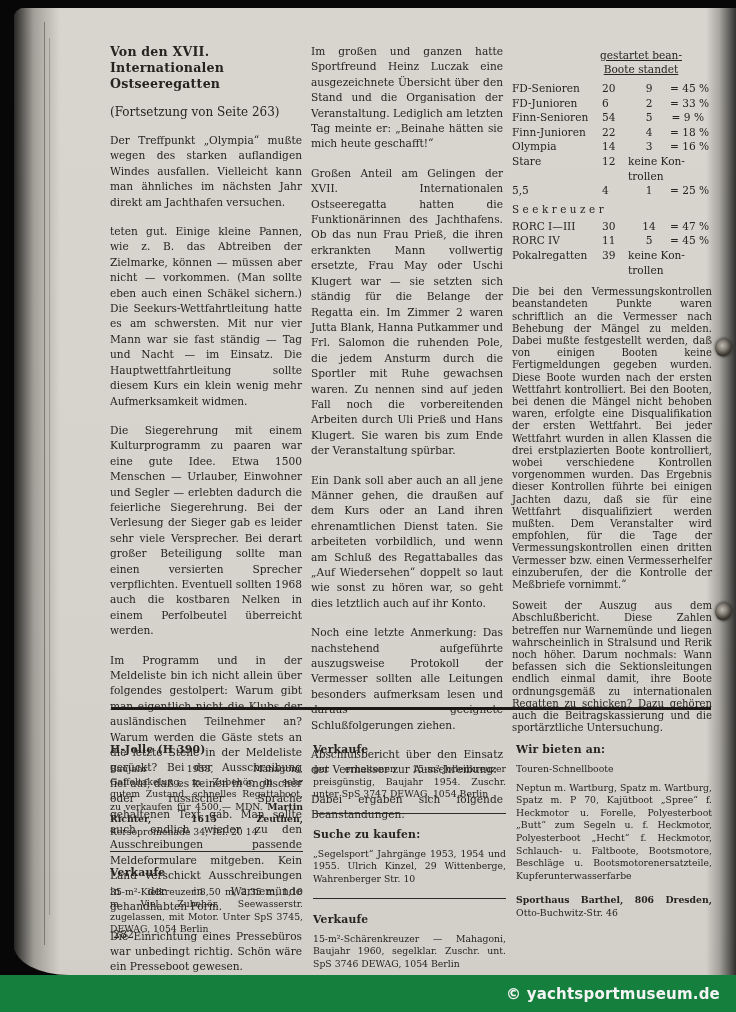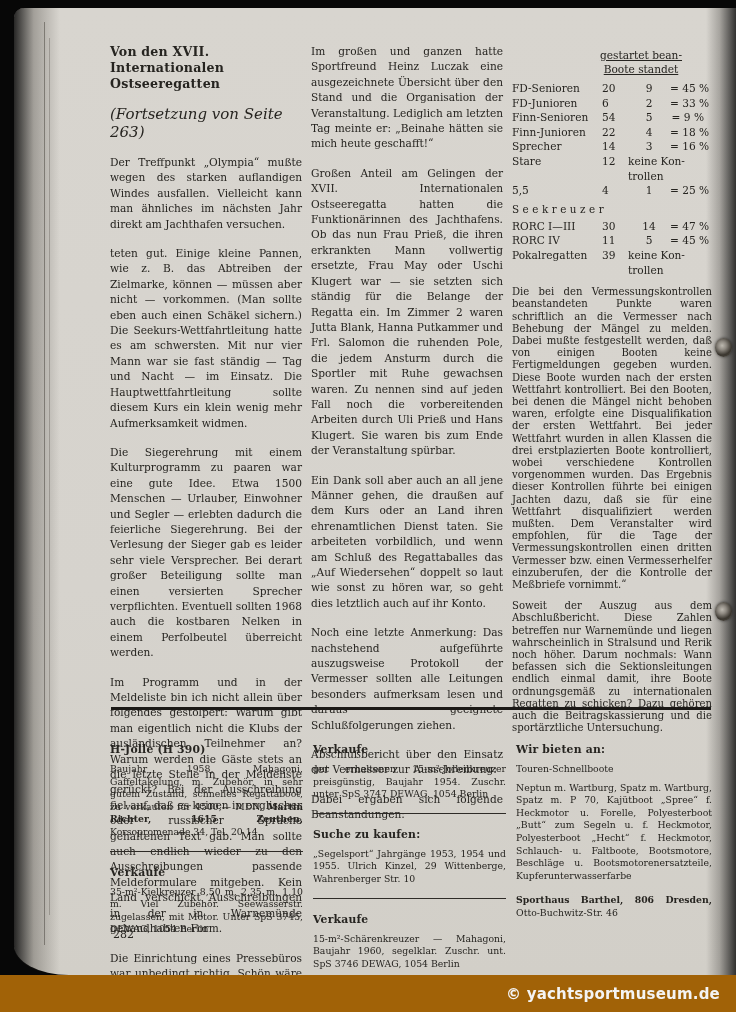--- a/index.html
+++ b/index.html
@@ -32,21 +32,21 @@
     background:radial-gradient(circle at 42% 40%, #bdb9b0 0%, #8d8880 28%, #3a362f 62%, #555047 100%);
     box-shadow:0 0 3px rgba(0,0,0,.6);
   }
   .hole-top { top:330px; }
   .hole-bottom { top:594px; }
 
   .article { position:absolute; left:96px; top:36px; width:602px; display:flex; gap:9px; color:#262420; }
   .acol { width:197px; }
   .acol-3 { width:200px; }
   .page-title { font-size:12.6px; font-weight:bold; line-height:16px; margin-bottom:13px; letter-spacing:.2px; }
-  .subtitle { font-size:15px; margin-bottom:14px;font-style:italic; }
+  .subtitle { font-size:12px; margin-bottom:14px; }
   .acol p { font-size:10.6px; line-height:15.4px; text-align:justify; margin-bottom:14px; }
   .acol-3 p.tight { font-size:10.1px; line-height:12.2px; margin-bottom:9px; }
 
   
   .mtable { font-size:10.6px; margin-top:5px; margin-bottom:9px; }
   .mtable-head { margin-left:70px; width:118px; text-align:center; line-height:13.5px; margin-bottom:5px;text-decoration:underline; }
   .mtable-head span { display:block; }
   .mrow { display:grid; grid-template-columns:90px 26px 42px 1fr; line-height:14.6px; align-items:start; }
   .mrow .c-started { text-align:left; padding-right:6px; }
   .mrow .c-objected { text-align:center; }
@@ -59,21 +59,21 @@
   .ads { position:absolute; left:96px; top:735px; width:602px; display:flex; gap:10px; color:#262420; }
   .adcol { width:197px; }
   .adcol-3 { width:200px; }
   .ad-title { font-size:10.8px; font-weight:bold; margin-bottom:7px; letter-spacing:.2px; }
   .ads p { font-size:9.3px; line-height:12.6px; text-align:justify; margin-bottom:6px; }
   .ad-divider { border:none; border-top:1.5px solid #2e2b27; margin:12px 0 14px; }
   .ad-gap { height:6px; }
 
   .page-number { position:absolute; left:99px; top:920px; font-size:11px; color:#262420; }
 
-  .watermark-bar { position:absolute; left:0; right:0; bottom:0; height:37px; background:#a16207; }
+  .watermark-bar { position:absolute; left:0; right:0; bottom:0; height:37px; background:#15803d; }
   .watermark {
     position:absolute; right:16px; bottom:9px; color:#f4f4f4;
     font-family:"DejaVu Sans","Liberation Sans",sans-serif;
     font-weight:bold; font-size:15px; letter-spacing:.2px;
   }
 </style>
 </head>
 <body>
 
 <div class="paper">
@@ -129,21 +129,21 @@
           <span class="c-objected">5</span>
           <span class="c-pct">=  9 %</span>
         </div>
         <div class="mrow">
           <span class="c-label">Finn-Junioren</span>
           <span class="c-started">22</span>
           <span class="c-objected">4</span>
           <span class="c-pct">= 18 %</span>
         </div>
         <div class="mrow">
-          <span class="c-label">Sprecher</span>
+          <span class="c-label">Olympia</span>
           <span class="c-started">14</span>
           <span class="c-objected">3</span>
           <span class="c-pct">= 16 %</span>
         </div>
         <div class="mrow">
           <span class="c-label">Stare</span>
           <span class="c-started">12</span>
           <span class="c-note">keine Kon-
 trollen</span>
         </div>

